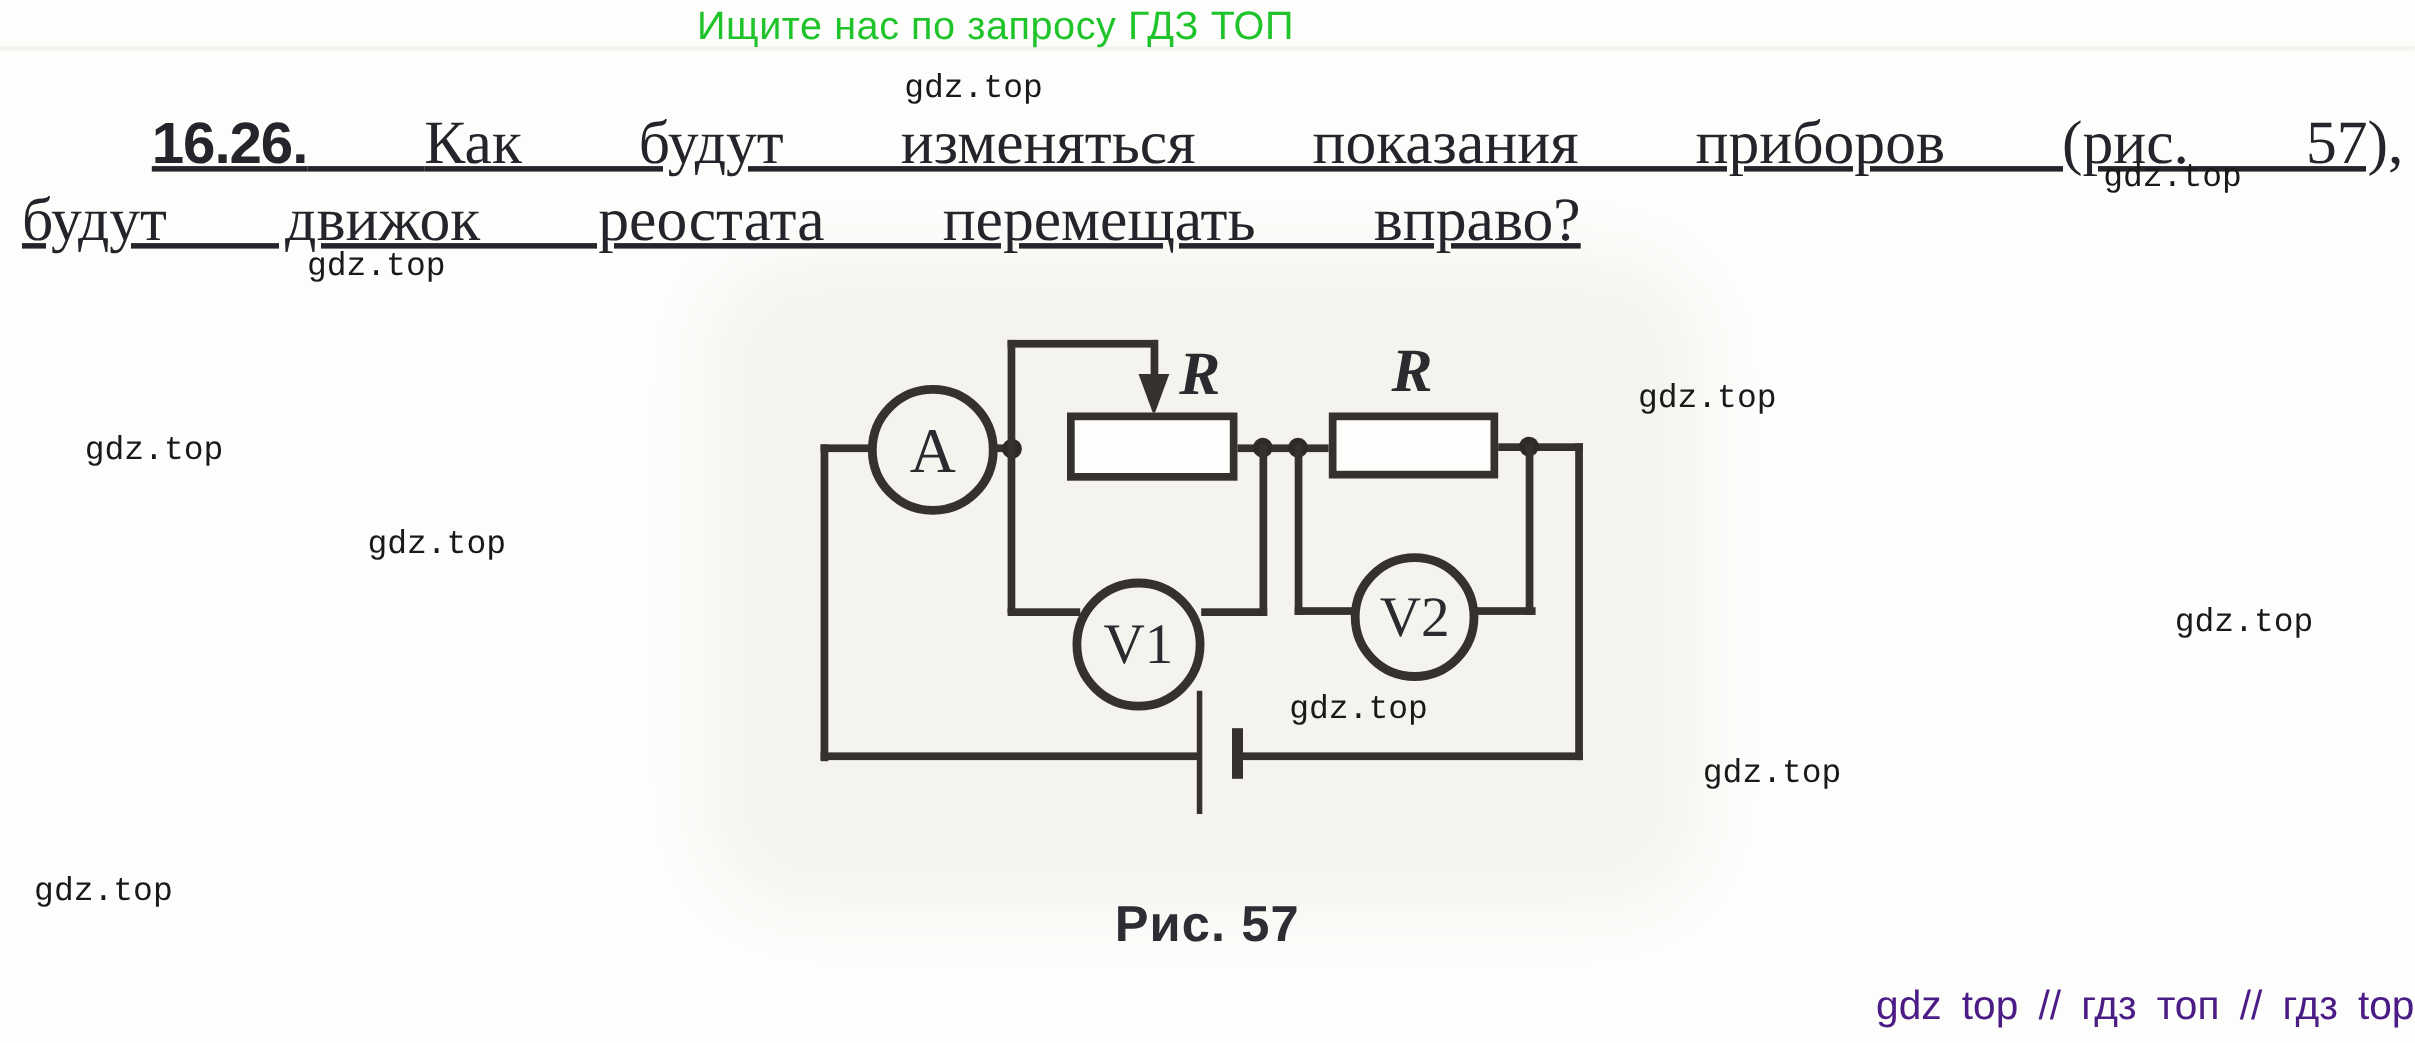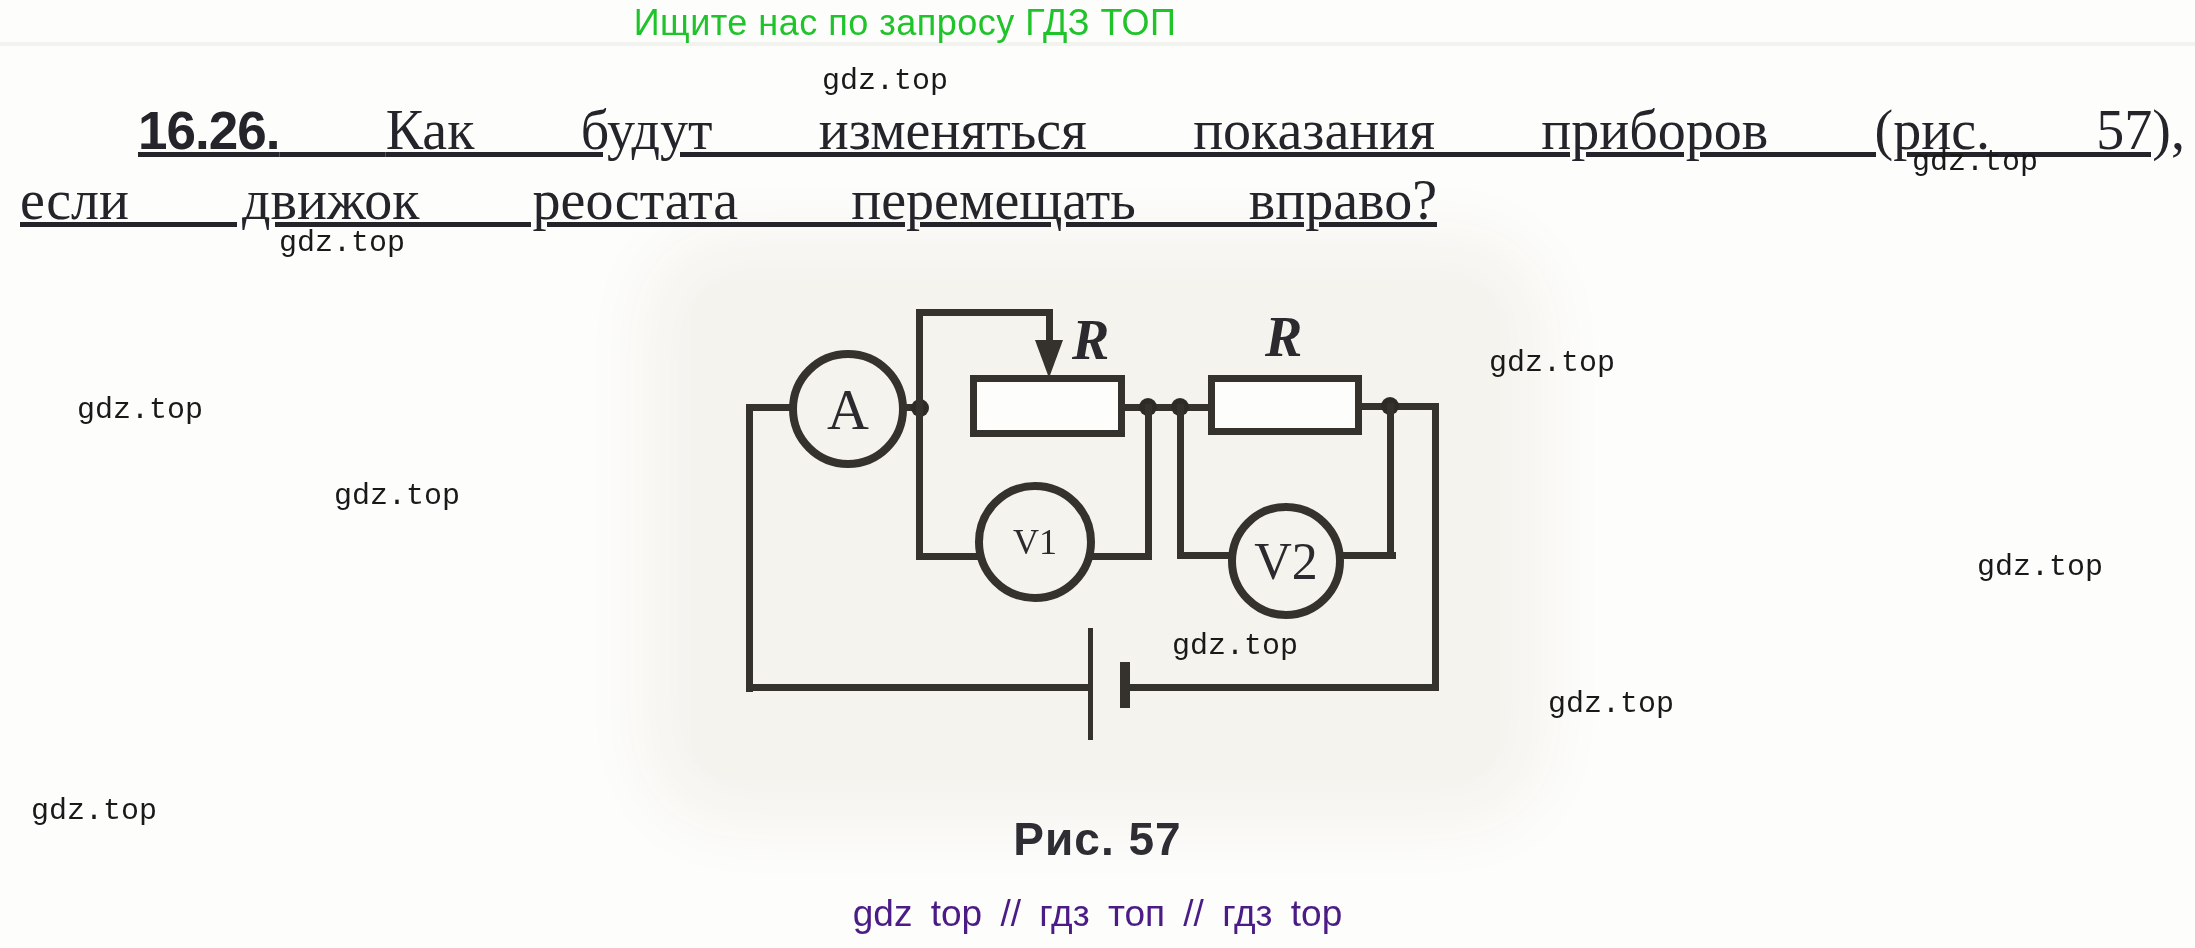--- a/index.html
+++ b/index.html
@@ -27,36 +27,36 @@
     font-family:"Liberation Serif", serif;color:#2c2a2e;}
   .rbox{position:absolute;border:7px solid #35312c;background:#fdfdfb;box-sizing:border-box;}
   .dot{position:absolute;width:18px;height:18px;border-radius:50%;background:#2e2b27;}
   .rlabel{position:absolute;font-family:"Liberation Serif", serif;font-style:italic;font-weight:600;
     font-size:56px;color:#2c2a2e;}
   .arrowhead{position:absolute;width:0;height:0;
     border-left:14px solid transparent;border-right:14px solid transparent;
     border-top:38px solid #35312c;}
   .caption{position:absolute;left:0;top:812px;width:2195px;text-align:center;
     font-size:46px;font-weight:700;color:#2e2d33;letter-spacing:1px;}
-  .footer{position:absolute;left:0;top:893px;width:2195px;text-align:center;
+  .footer{position:absolute;left:0;top:893px;width:2195px;text-align:right;
     font-size:37px;word-spacing:8px;font-weight:400;}
 </style>
 </head>
 <body>
 
 <div class="scan-edge"></div>
 <div class="circuit-paper"></div>
 
 <div class="promo" style="color:#1fc32a">Ищите нас по запросу ГДЗ ТОП</div>
 
 <div class="ptext l1">
   <span class="pnum">16.26.</span>
   <span>Как будут изменяться показания приборов (рис. 57),</span>
 </div>
-<div class="ptext l2">если движок реостата перемещать вправо?</div>
+<div class="ptext l2">будут движок реостата перемещать вправо?</div>
 
 <div class="wm" style="left:822px;top:64px">gdz.top</div>
 <div class="wm" style="left:1912px;top:145px">gdz.top</div>
 <div class="wm" style="left:279px;top:226px">gdz.top</div>
 <div class="wm" style="left:1489px;top:346px">gdz.top</div>
 <div class="wm" style="left:77px;top:393px">gdz.top</div>
 <div class="wm" style="left:334px;top:479px">gdz.top</div>
 <div class="wm" style="left:1977px;top:550px">gdz.top</div>
 <div class="wm" style="left:1172px;top:629px">gdz.top</div>
 <div class="wm" style="left:1548px;top:687px">gdz.top</div>
@@ -90,21 +90,21 @@
   <div class="wire" style="left:1125px;top:404px;width:83px;height:7px"></div>
   <div class="dot" style="left:1139px;top:398px"></div>
   <div class="dot" style="left:1171px;top:398px"></div>
 
   <div class="rbox" style="left:1208px;top:375px;width:154px;height:60px"></div>
   <div class="rlabel" style="left:1265px;top:305px">R</div>
   <div class="wire" style="left:1362px;top:403px;width:77px;height:7px"></div>
   <div class="dot" style="left:1381px;top:397px"></div>
 
   <div class="wire" style="left:916px;top:553px;width:66px;height:7px"></div>
-  <div class="meter" style="left:975px;top:482px;width:120px;height:120px;font-size:36px">
+  <div class="meter" style="left:975px;top:526px;width:120px;height:120px;font-size:52px">
     <span>V1</span>
   </div>
   <div class="wire" style="left:1092px;top:553px;width:60px;height:7px"></div>
   <div class="wire" style="left:1145px;top:404px;width:7px;height:156px"></div>
 
   <div class="wire" style="left:1177px;top:404px;width:7px;height:155px"></div>
   <div class="wire" style="left:1177px;top:552px;width:58px;height:7px"></div>
   <div class="meter" style="left:1228px;top:503px;width:116px;height:116px;font-size:52px">
     <span>V2</span>
   </div>

